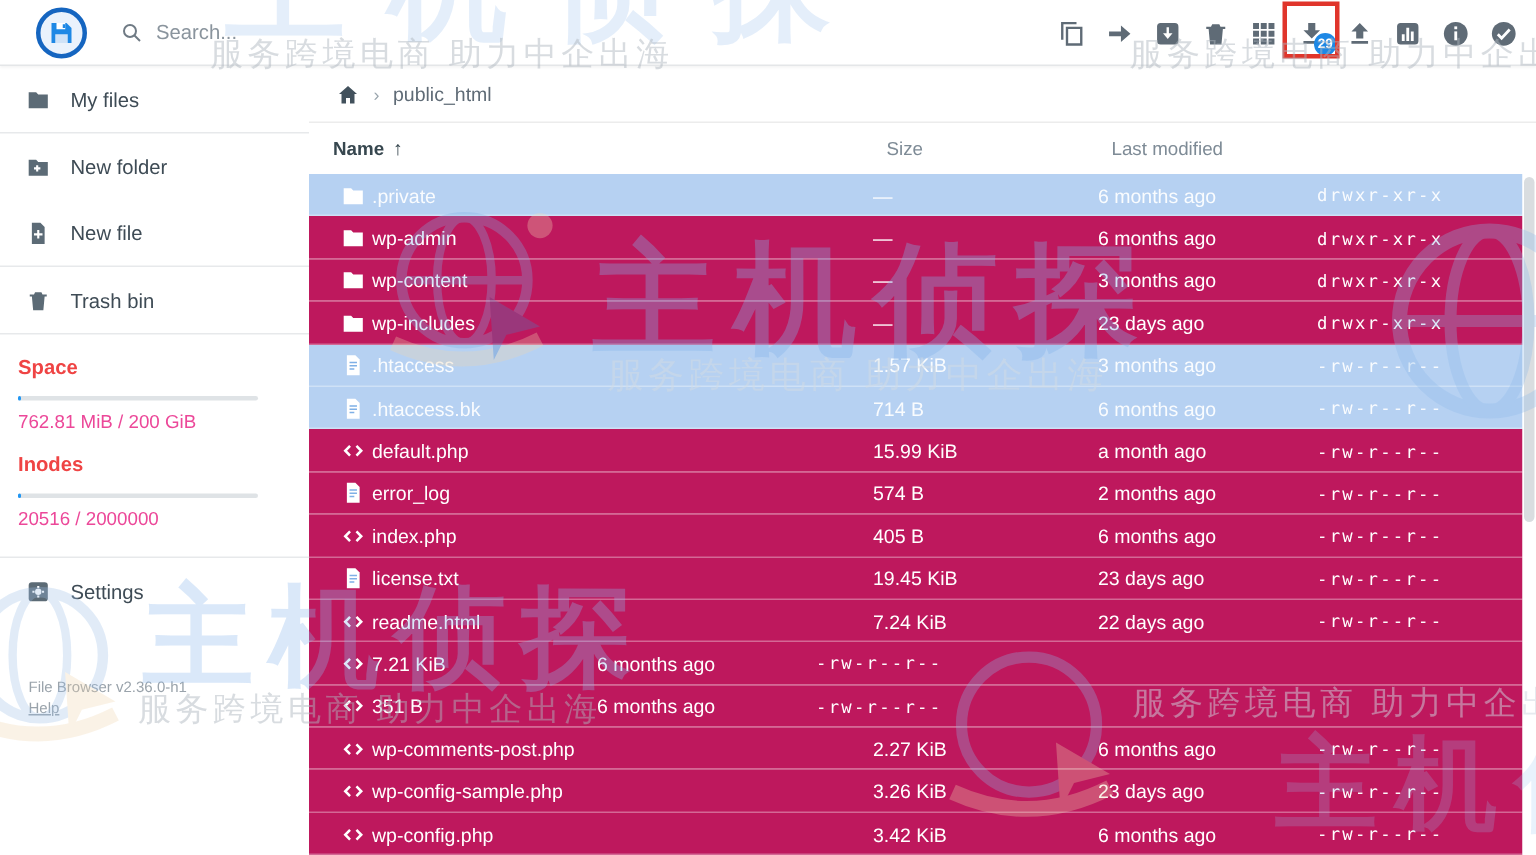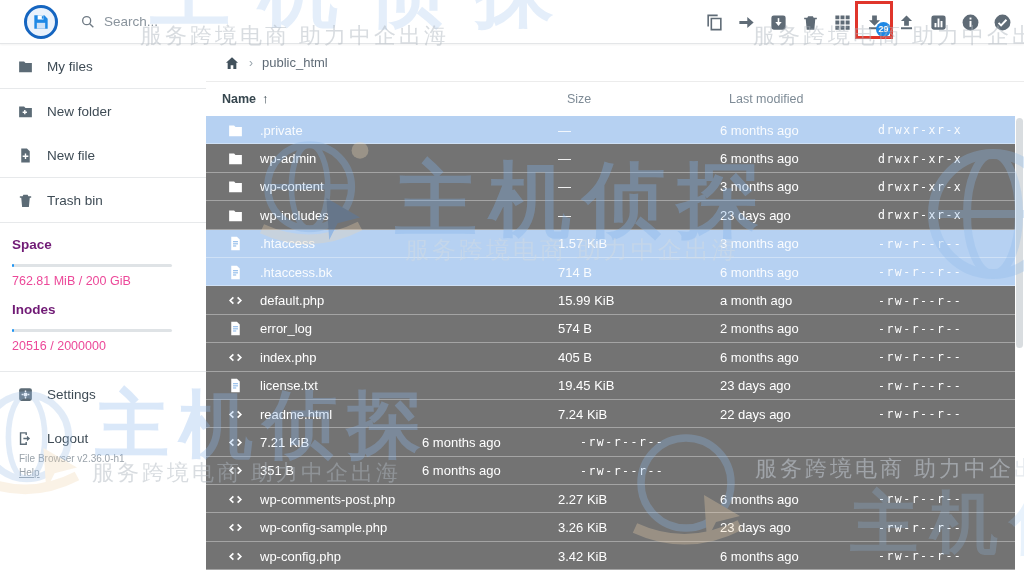--- a/index.html
+++ b/index.html
@@ -28,21 +28,21 @@
   .tb-annotation { position:absolute; left:-10px; top:-12px; width:38px; height:38px;
     border:3px solid #e0352b; pointer-events:none; }
 
   
   .sidebar { position:absolute; left:0; top:44px; width:206px; height:526px; background:#fff; z-index:2; }
   .sb-item { height:44px; display:flex; align-items:center; padding-left:17px; cursor:pointer;
     color:#3e4b55; font-size:13.5px; }
   .sb-item svg { width:17px; height:17px; margin-right:13px; flex:0 0 auto; }
   .sb-div { height:1px; background:#e7e9eb; }
   .sb-usage { padding:14px 12px 10px 12px; }
-  .sb-usage .u-label { font-weight:bold; font-size:13.5px; color:#701a75; margin-bottom:12px; }
+  .sb-usage .u-label { font-weight:bold; font-size:13.5px; color:#ef4444; margin-bottom:12px; }
   .u-bar { width:160px; height:3px; background:#dfe3e6; border-radius:2px; margin-bottom:7px; position:relative; }
   .u-fill { position:absolute; left:0; top:0; height:3px; background:#2196f3; border-radius:2px; }
   .u-text { font-size:12.5px; color:#ec4899; }
   .sb-footer { position:absolute; left:19px; top:408px; font-size:10px; color:#9aa3ab; line-height:14px; }
   .sb-footer .help { cursor:pointer;text-decoration:underline; }
 
   
   .main { position:absolute; left:206px; top:44px; width:818px; height:526px; background:#fff; }
   .breadcrumb { height:38px; display:flex; align-items:center; padding-left:18px;
     border-bottom:1px solid #ececec; color:#5f6b76; font-size:13px; }
@@ -51,24 +51,24 @@
   .thead { height:33px; display:flex; align-items:center; font-size:12.5px; color:#7e8b96; }
   .thead .c-name { font-weight:bold; color:#37474f; }
   .sort-arrow { font-weight:normal; color:#37474f; margin-left:6px; font-size:13px; }
 
   .c-icon { width:26px; flex:0 0 auto; display:flex; align-items:center; justify-content:center; }
   .c-name { flex:1 1 auto; overflow:hidden; white-space:nowrap; }
   .c-size { width:150px; flex:0 0 auto; }
   .c-mod  { width:146px; flex:0 0 auto; }
   .c-perm { width:128px; flex:0 0 auto; font-family:"DejaVu Sans Mono", monospace;
     font-size:11.5px; letter-spacing:1.5px; }
-  .thead, .frow { padding-left:16px; padding-right:9px;gap:12px; }
+  .thead, .frow { padding-left:16px; padding-right:9px; }
 
   .rows { position:absolute; left:0; top:72px; width:809px;border-radius:22px; }
-  .frow { height:28.4px; display:flex; align-items:center; background:#737373; color:#fff;
+  .frow { height:28.4px; display:flex; align-items:center; background:#be185d; color:#fff;
     font-size:13px; cursor:pointer; box-shadow:inset 0 -1px 0 rgba(255,255,255,.35); }
   .frow.hidden-file { background:#b6d1f2; color:rgba(255,255,255,.92); }
   .frow .c-icon svg { width:17px; height:17px; }
   .scroll-gutter { position:absolute; right:0; top:72px; width:9px; height:454px; background:#fff; }
   .scroll-thumb { position:absolute; right:1px; top:2px; width:7px; height:230px;
     background:#d9dde0; border-radius:4px; }
 
   
   .wm { position:absolute; pointer-events:none; z-index:40; }
   .wm-brand { font-weight:bold; color:rgba(130,180,235,.34); letter-spacing:12px; white-space:nowrap; }
@@ -206,27 +206,20 @@
   </div>
   <div class="sb-div" style="margin-top:8px;"></div>
 
   <div class="sb-item">
     <svg viewBox="0 0 24 24" fill="#5c6b76">
       <rect x="3" y="3" width="18" height="18" rx="3"></rect>
       <circle cx="12" cy="12" r="3" fill="#fff"></circle>
       <path d="M12 6.5v2M12 15.5v2M6.5 12h2M15.5 12h2" stroke="#fff" stroke-width="2"></path>
       </svg>
     <span>Settings</span>
-  </div>
-  <div class="sb-item">
-    <svg viewBox="0 0 24 24" fill="#5c6b76">
-      <path d="M4 3h10v4h-2V5H6v14h6v-2h2v4H4z"></path>
-      <path d="M14 8l4.5 4-4.5 4v-3H9v-2h5z"></path>
-      </svg>
-    <span>Logout</span>
   </div>
 
   <div class="sb-footer">
     <div>File Browser v2.36.0-h1</div>
     <div class="help">Help</div>
   </div>
 </div>
 
 <div class="main">
   <div class="breadcrumb">

